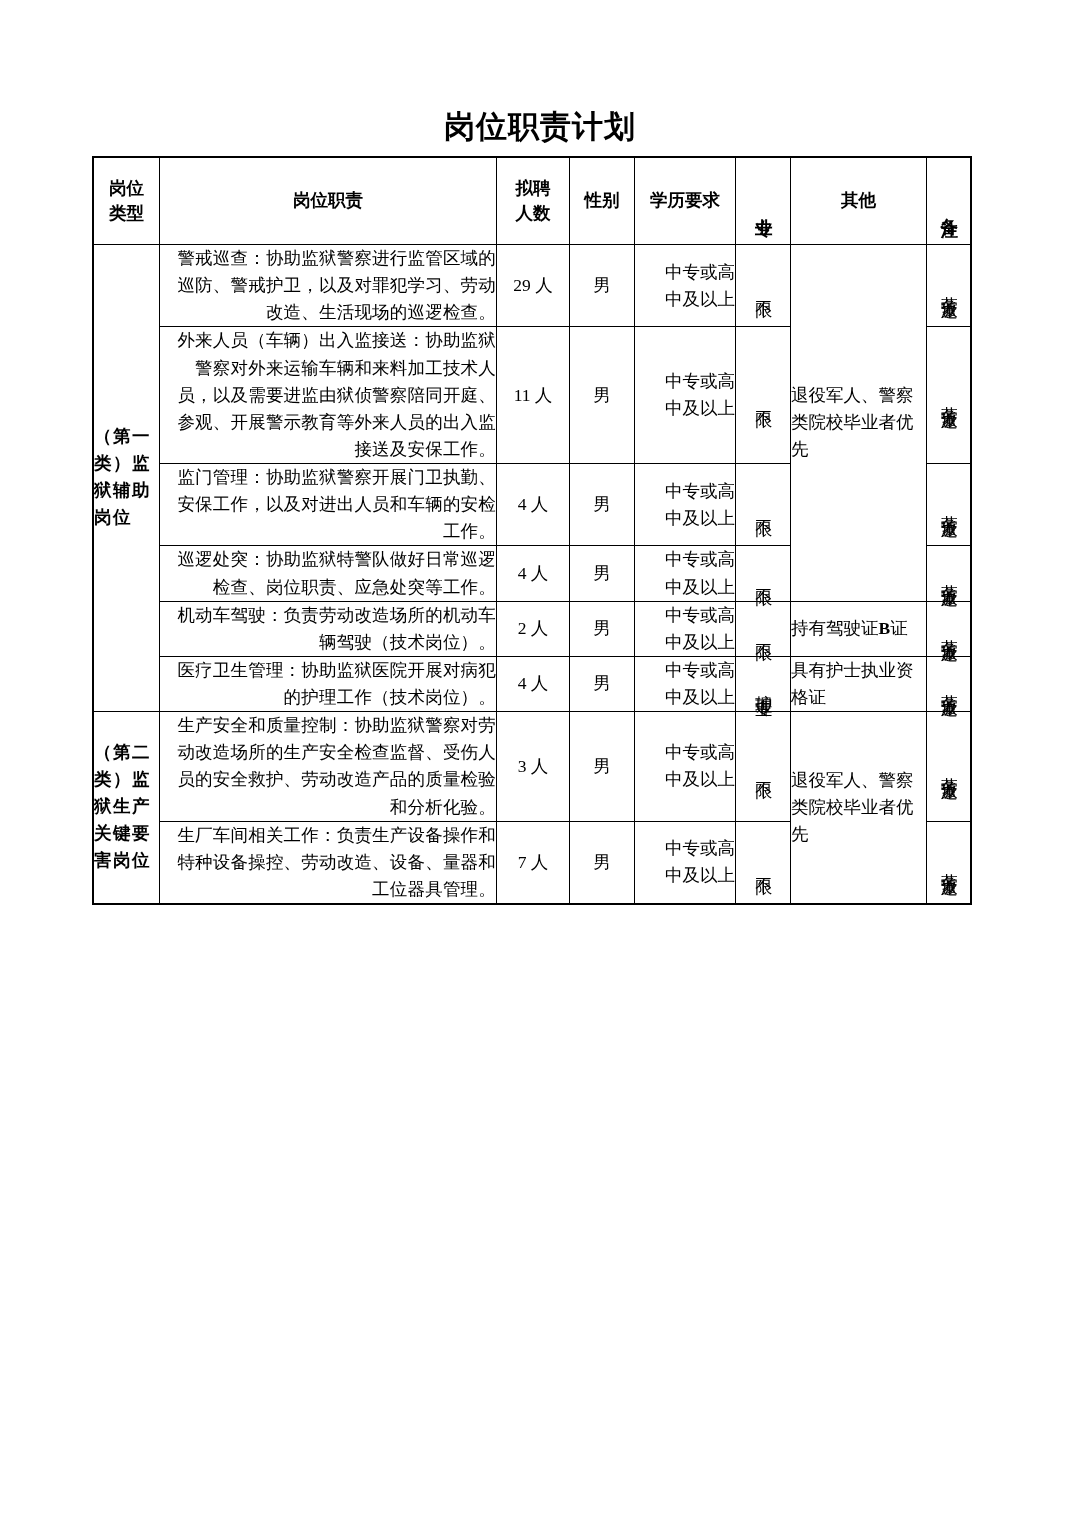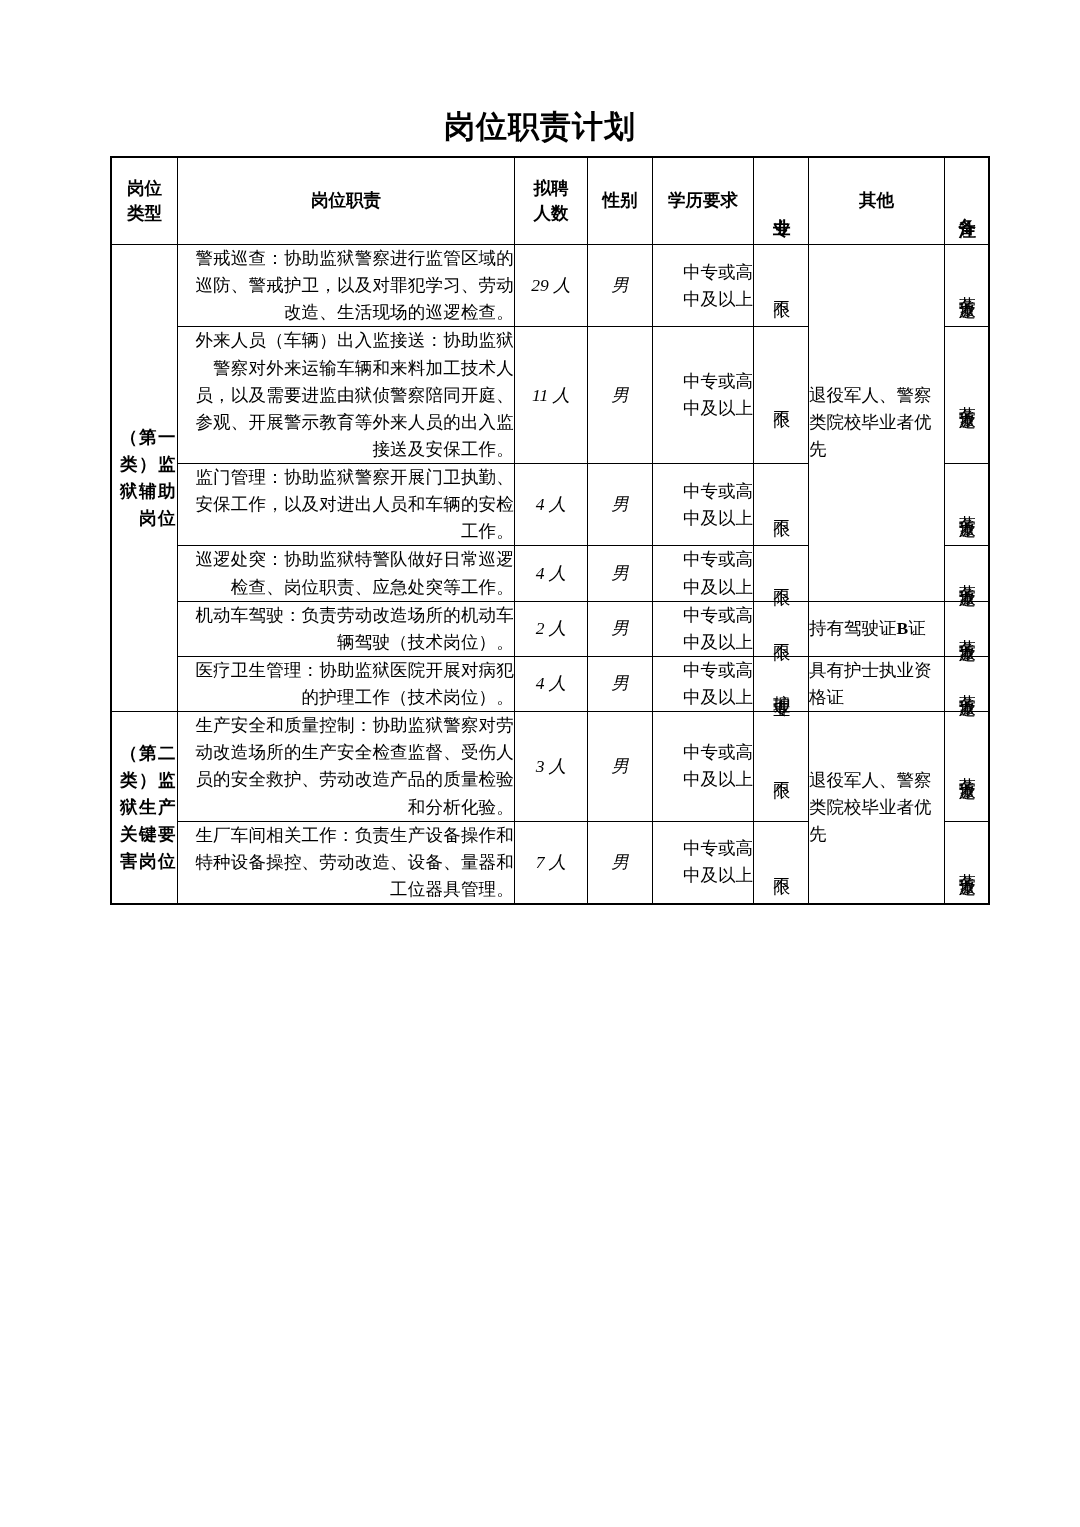--- a/index.html
+++ b/index.html
@@ -30,21 +30,21 @@
     width: 1080px;
     text-align: center;
     font-size: 31px;
     font-weight: bold;
     letter-spacing: 1px;
     font-family: "Liberation Sans", "DejaVu Sans", sans-serif;
   }
 
   table.plan {
     position: absolute;
-    left: 111px;
+    left: 93px;
     top: 157px;
     width: 877px;
     border-collapse: collapse;
     table-layout: fixed;
   }
   table.plan td {
     border: 1px solid #000000;
     padding: 0;
     vertical-align: middle;
     font-size: 17.5px;
@@ -88,21 +88,20 @@
 
   
   .duty {
     text-align: right;
     padding: 12px 11px 12px 12px;
     line-height: 1.62;
     letter-spacing: 0.2px;
   }
   .ctr {
     text-align: center;
-    font-style: italic;
   }
   .edu-cell {
     text-align: right;
     line-height: 1.5;
   }
   .edu-cell span { display: block; }
   .other-cell {
     padding: 6px 10px;
     line-height: 1.6;
   }
@@ -112,27 +111,27 @@
     writing-mode: vertical-rl;
     text-orientation: upright;
     line-height: 1.45;
     letter-spacing: 2px;
     font-size: 17px;
   }
   .note-cell { text-align: center; padding: 4px 0; }
   .major-cell { text-align: center; padding: 4px 0; }
 
   .type-cell {
-    text-align: right;
+    text-align: left;
     padding: 0 6px;
     font-weight: bold;
     font-size: 17.5px;
     line-height: 1.85;
     letter-spacing: 1.5px;
-    font-family: Liberation Sans, sans-serif;
+    font-family: Liberation Mono, monospace;
   }
   .type-cell .tc-inner { display: block; }
 
   .bold-b { font-weight: bold; }
 </style>
 </head>
 <body>
 
 <div class="page">
 

